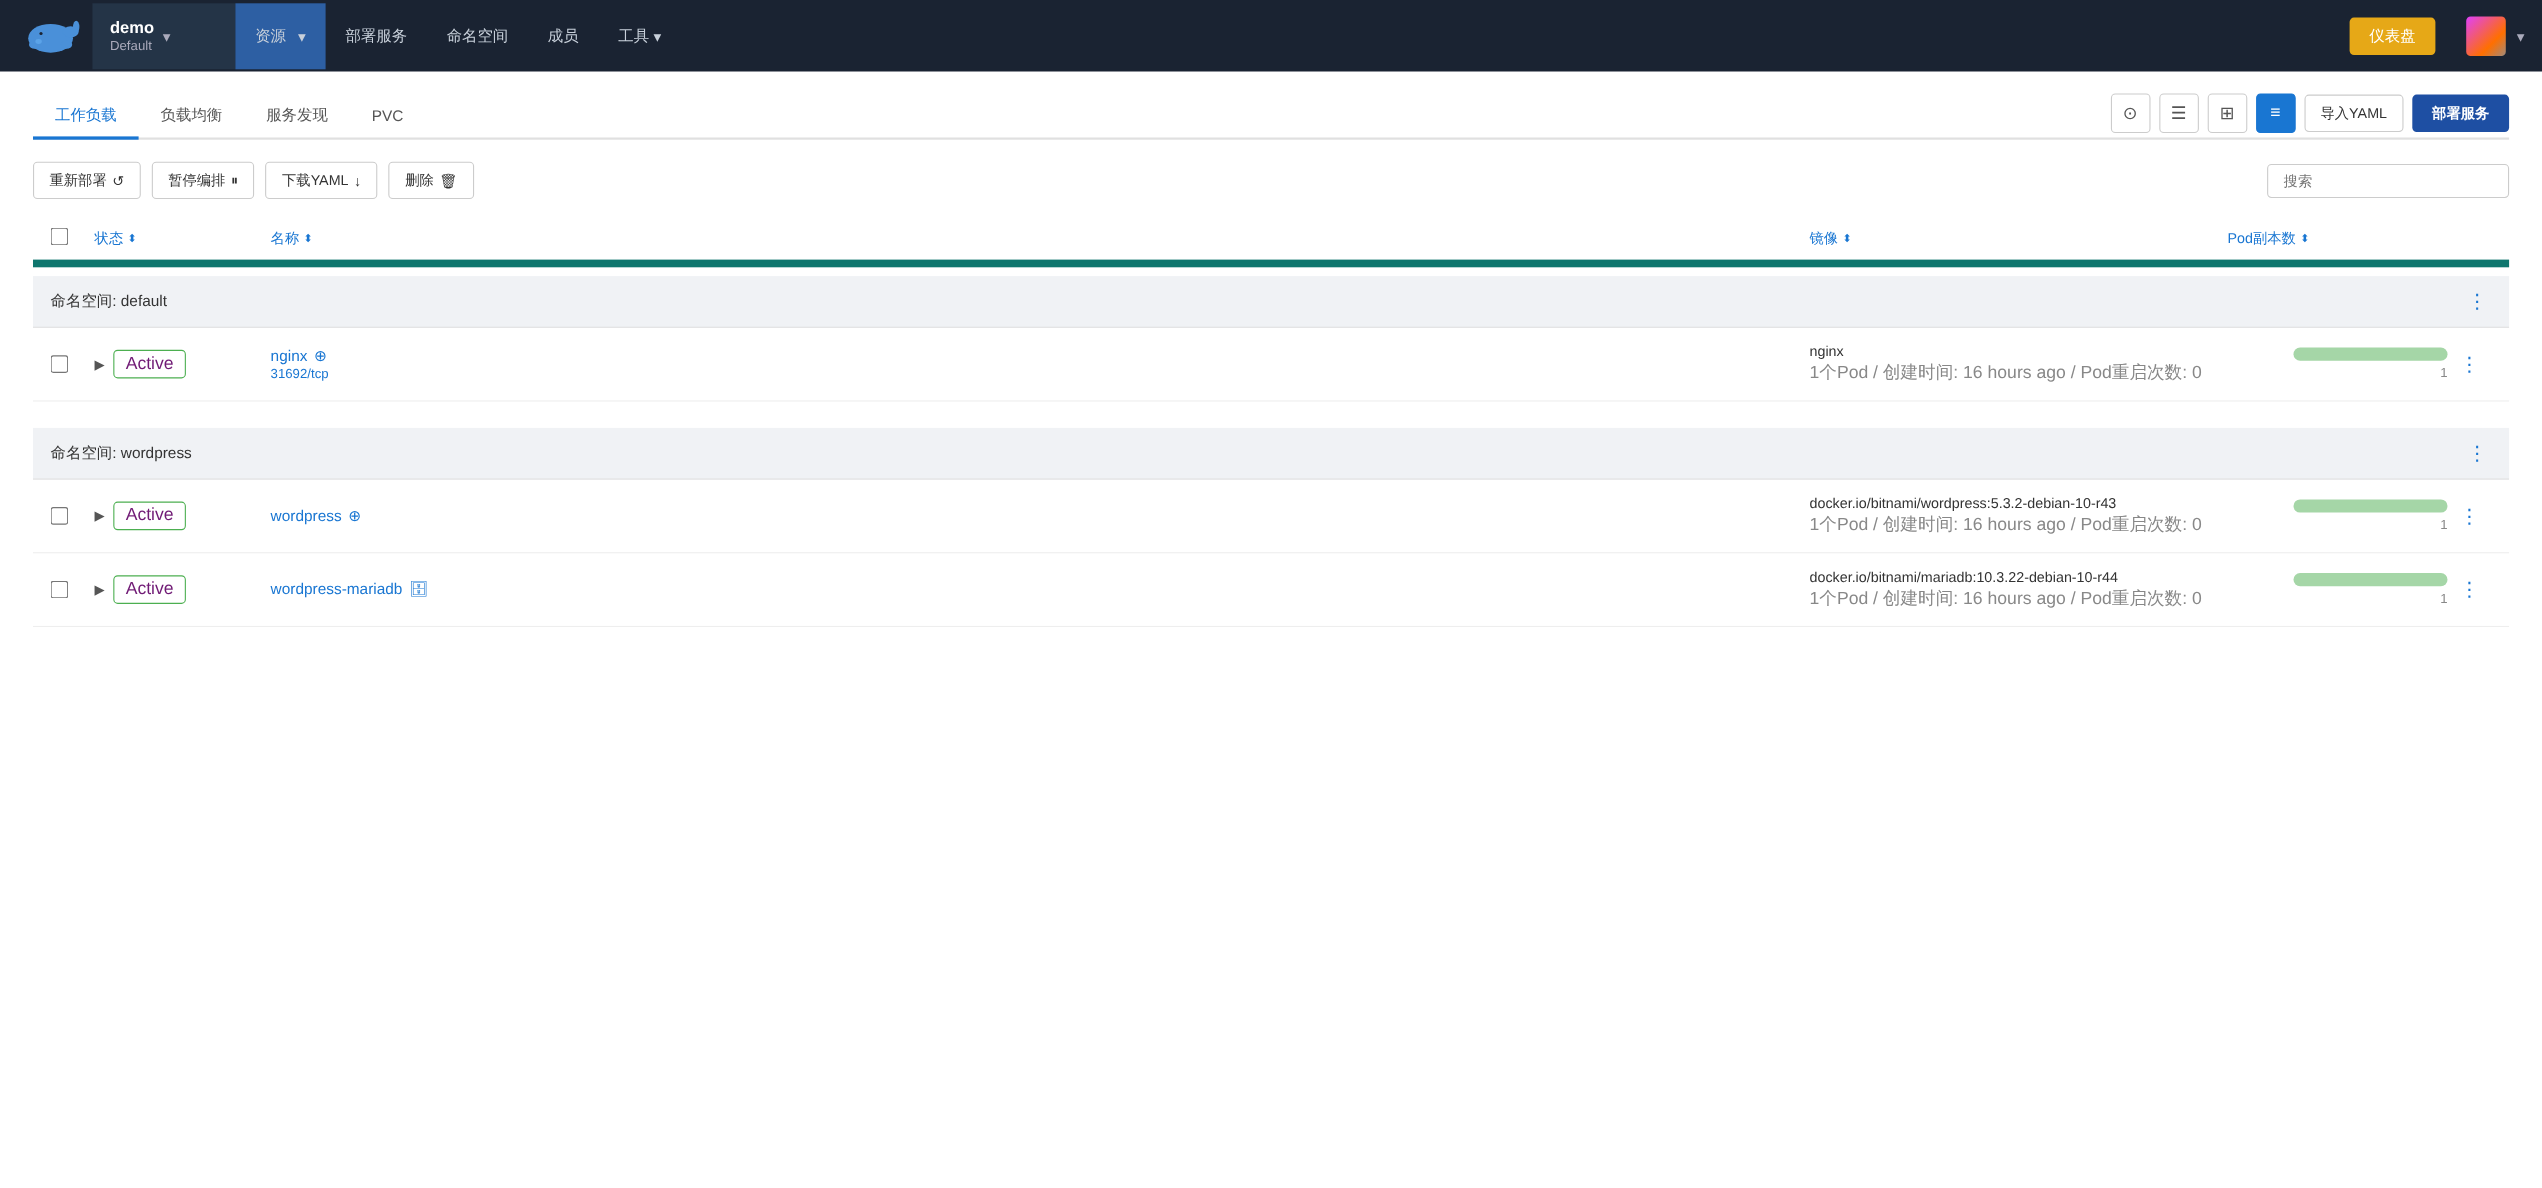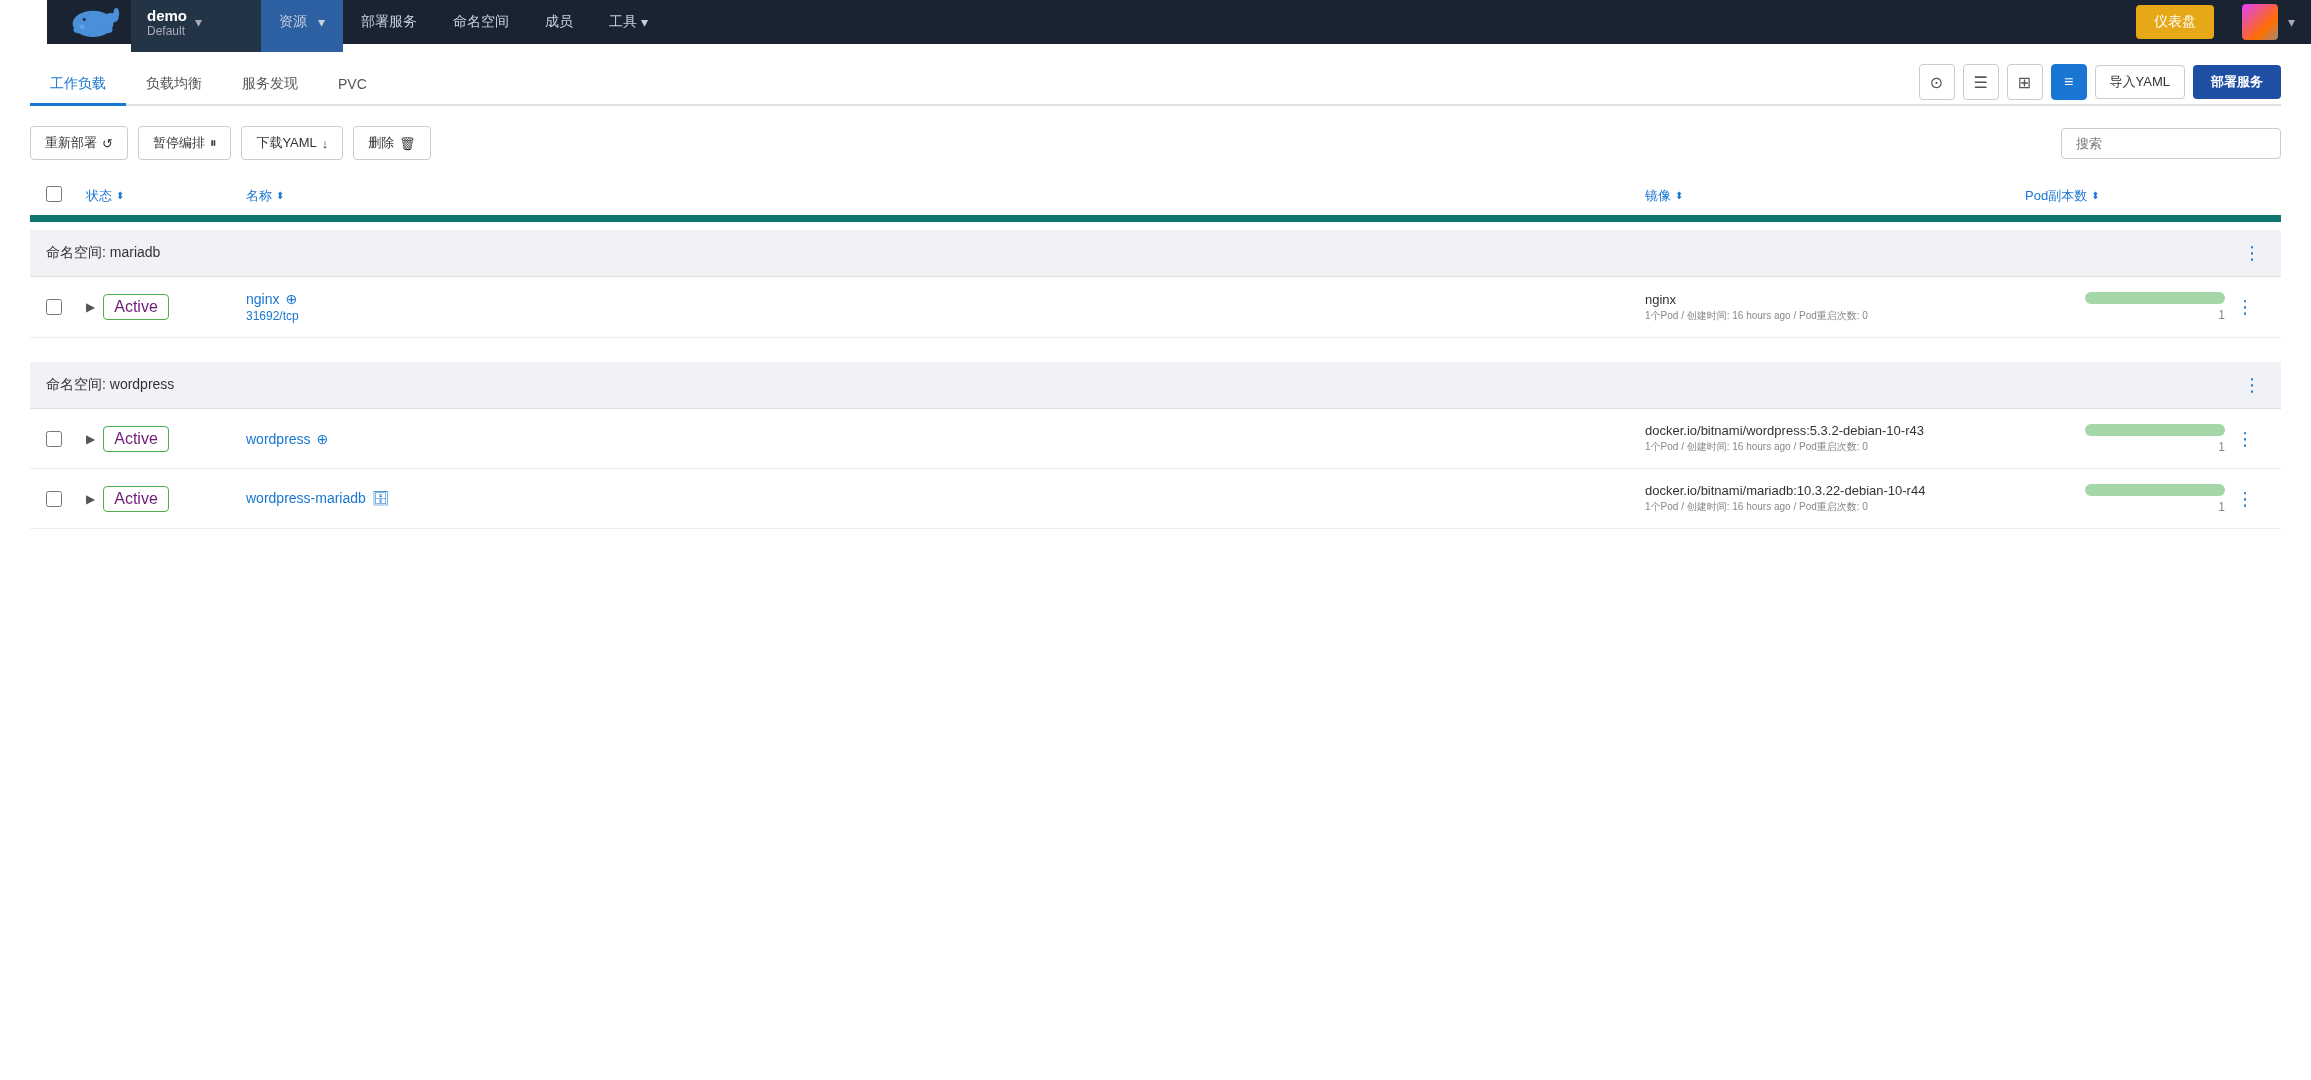--- a/index.html
+++ b/index.html
@@ -3,24 +3,23 @@
   <meta charset="utf-8">
   <style>
     * { box-sizing: border-box; margin: 0; padding: 0; }
     body { font-family: -apple-system, BlinkMacSystemFont, "Segoe UI", Helvetica, Arial, sans-serif; font-size: 14px; background: #fff; color: #333; }
 
     
     .top-nav {
       background: #1a2332;
       display: flex;
       align-items: center;
-      height: 44px;
+      height: 65px;
       padding: 0 0 0 16px;
       gap: 0;
-      margin-left: 47px;
     }
     .logo-area {
       display: flex;
       align-items: center;
       margin-right: 8px;
     }
     .logo-elephant {
       width: 60px;
       height: 40px;
     }
@@ -244,21 +243,21 @@
       gap: 6px;
       font-size: 14px;
     }
     .service-port {
       color: #1976d2;
       font-size: 12px;
       cursor: pointer;
     }
     .service-col { display: flex; flex-direction: column; gap: 2px; }
     .image-info { font-size: 13px; color: #333; }
-    .image-meta { font-size: 10px; color: #888; margin-top: 2px; }
+    .image-meta { font-size: 16px; color: #888; margin-top: 2px; }
 
     
     .replicas-col {
       display: flex;
       flex-direction: column;
       align-items: flex-end;
       gap: 4px;
     }
     .replica-bar {
       width: 140px;
@@ -399,21 +398,21 @@
       <span class="sort-icon">⬍</span>
     </div>
     <div class="col-header">
       <span>Pod副本数</span>
       <span class="sort-icon">⬍</span>
     </div>
     <div></div>
   </div>
 
   <div class="ns-header">
-    <span>命名空间: mariadb</span>
+    <span>命名空间: default</span>
     <button class="ns-menu-btn">⋮</button>
   </div>
 
   <div class="table-row">
     <input type="checkbox" class="checkbox" style="">
     <div style="display:flex;align-items:center;gap:8px;">
       <span style="cursor:pointer;color:#555;font-size:12px;">▶</span>
       <span class="status-badge">Active</span>
     </div>
     <div class="service-col">

